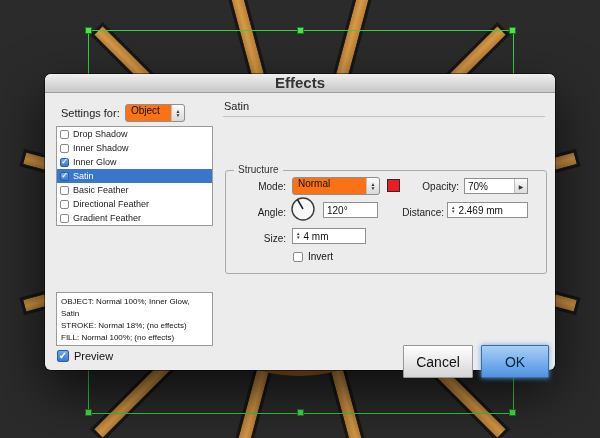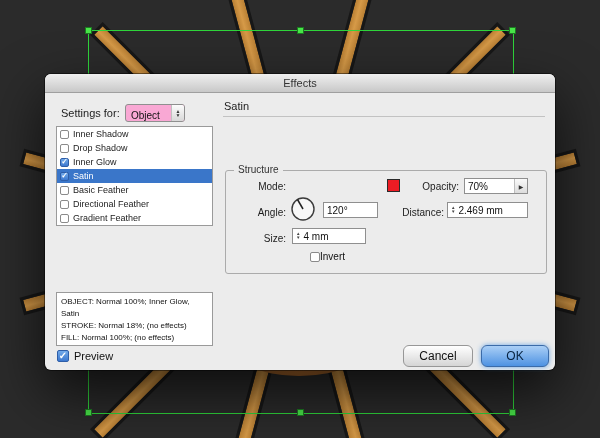--- a/index.html
+++ b/index.html
@@ -23,27 +23,27 @@
   }
   .sel-rect{position:absolute;left:88px;top:30px;width:424px;height:382px;border:1px solid #2fd53b;}
   .handle{position:absolute;width:7px;height:7px;background:#49e549;border:1px solid #1d7a22;box-sizing:border-box;}
   
   .dialog{
     position:absolute;left:45px;top:74px;width:510px;height:296px;background:#ececec;
     border-radius:6px;box-shadow:0 22px 55px rgba(0,0,0,.7),0 0 0 1px rgba(0,0,0,.45);
   }
   .titlebar{
     height:18px;border-radius:6px 6px 0 0;background:linear-gradient(#efefef,#c8c8c8);
-    border-bottom:1px solid #9f9f9f;text-align:center;font-size:11px;line-height:18px;color:#333;
+    border-bottom:1px solid #9f9f9f;text-align:center;font-size:15px;line-height:18px;color:#333;font-weight:bold;
   }
   .lbl{position:absolute;font-size:11px;color:#1c1c1c;}
   .r{text-align:right;}
   .popup{
-    position:absolute;background:#f9a8d4;border:1px solid #8f8f8f;border-radius:3px;
-    font-size:10px;color:#111;display:flex;align-items:flex-end;padding-left:5px;box-sizing:border-box;
+    position:absolute;background:#f97316;border:1px solid #8f8f8f;border-radius:3px;
+    font-size:10px;color:#111;display:flex;align-items:flex-start;padding-left:5px;box-sizing:border-box;
   }
   .popup .arrows{
     margin-left:auto;align-self:stretch;width:12px;display:flex;flex-direction:column;
     align-items:center;justify-content:center;font-size:5px;line-height:4px;color:#333;
     border-left:1px solid #c0c0c0;background:linear-gradient(#fcfcfc,#d8d8d8);border-radius:0 2px 2px 0;
   }
   .hrule{position:absolute;height:1px;background:#c2c2c2;}
   
   .listbox{position:absolute;left:11px;top:52px;width:157px;background:#fff;border:1px solid #9a9a9a;box-sizing:border-box;}
   .list-header{height:13px;line-height:13px;padding-left:4px;font-size:8px;color:#333;border-bottom:1px solid #c4c4c4;}
@@ -73,21 +73,21 @@
   }
   .stepper{display:flex;flex-direction:column;justify-content:center;font-size:4.5px;line-height:4px;color:#444;margin-right:3px;}
   .opacity-btn{
     margin-left:auto;align-self:stretch;width:12px;display:flex;align-items:center;justify-content:center;
     font-size:6px;color:#333;border-left:1px solid #bdbdbd;background:linear-gradient(#fafafa,#dcdcdc);
   }
   .swatch{position:absolute;left:161px;top:8px;width:13px;height:13px;background:#ed1c24;border:1px solid #2a2a2a;box-sizing:border-box;}
   .dial{position:absolute;left:64px;top:25px;width:26px;height:26px;}
   
   .btn{
-    position:absolute;height:22px;border-radius:6px;font-size:12px;
+    position:absolute;height:33px;border-radius:1px;font-size:14px;
     display:flex;align-items:center;justify-content:center;box-sizing:border-box;
   }
   .btn.cancel{left:358px;top:271px;width:70px;background:linear-gradient(#ffffff,#d5d5d5);border:1px solid #979797;color:#111;}
   .btn.ok{left:436px;top:271px;width:68px;background:linear-gradient(#aacff6,#4e92e2);border:1px solid #3b6ba8;color:#082340;box-shadow:0 0 5px rgba(92,158,228,.9);}
 </style>
 </head>
 <body>
 
 <div class="canvas">
   <div class="ray" style="transform:rotate(15deg)"></div>
@@ -129,25 +129,25 @@
     </span>
   </div>
 
   <span class="lbl" style="left:179px;top:26px">Satin</span>
   <div class="hrule" style="left:178px;top:42px;width:322px"></div>
 
   <div class="listbox">
 
     <div class="lrow">
       <span class="cb"></span>
+      <span>Drop Shadow</span>
+    </div>
+    <div class="lrow">
+      <span class="cb"></span>
       <span>Inner Shadow</span>
-    </div>
-    <div class="lrow">
-      <span class="cb"></span>
-      <span>Drop Shadow</span>
     </div>
     <div class="lrow">
       <span class="cb checked">
           <span class="ck">✓</span>
         </span>
       <span>Inner Glow</span>
     </div>
     <div class="lrow selected">
       <span class="cb checked">
           <span class="ck">✓</span>
@@ -178,20 +178,27 @@
     <span class="cb checked">
         <span class="ck">✓</span>
       </span>
     <span>Preview</span>
   </div>
 
   <div class="group">
     <span class="group-label">Structure</span>
 
     <span class="g-lbl r" style="left:0;top:10px;width:60px">Mode:</span>
+    <div class="popup" style="left:66px;top:6px;width:88px;height:18px">
+      <span>Normal</span>
+      <span class="arrows">
+        <span>▲</span>
+          <span>▼</span>
+      </span>
+    </div>
     <div class="swatch"></div>
     <span class="g-lbl r" style="left:178px;top:10px;width:55px">Opacity:</span>
     <div class="field" style="left:238px;top:7px;width:64px;height:16px">
       <span>70%</span>
       <span class="opacity-btn">▶</span>
     </div>
 
     <span class="g-lbl r" style="left:0;top:36px;width:60px">Angle:</span>
     <svg class="dial" viewBox="0 0 26 26">
       <circle cx="13" cy="13" r="11" fill="#f7f7f7" stroke="#3a3a3a" stroke-width="1.4"></circle>
@@ -211,21 +218,21 @@
 
     <span class="g-lbl r" style="left:0;top:62px;width:60px">Size:</span>
     <div class="field" style="left:66px;top:57px;width:74px;height:16px">
       <span class="stepper">
         <span>▲</span>
           <span>▼</span>
       </span>
       <span>4 mm</span>
     </div>
 
-    <div style="position:absolute;left:84px;top:80px;display:flex;align-items:center;font-size:10px;color:#111">
+    <div style="position:absolute;left:67px;top:80px;display:flex;align-items:center;gap:5px;font-size:10px;color:#111">
       <span class="cb" style="width:10px;height:10px"></span>
       <span>Invert</span>
     </div>
   </div>
 
   <div class="btn cancel">Cancel</div>
   <div class="btn ok">OK</div>
 </div>
 
 </body></html>

